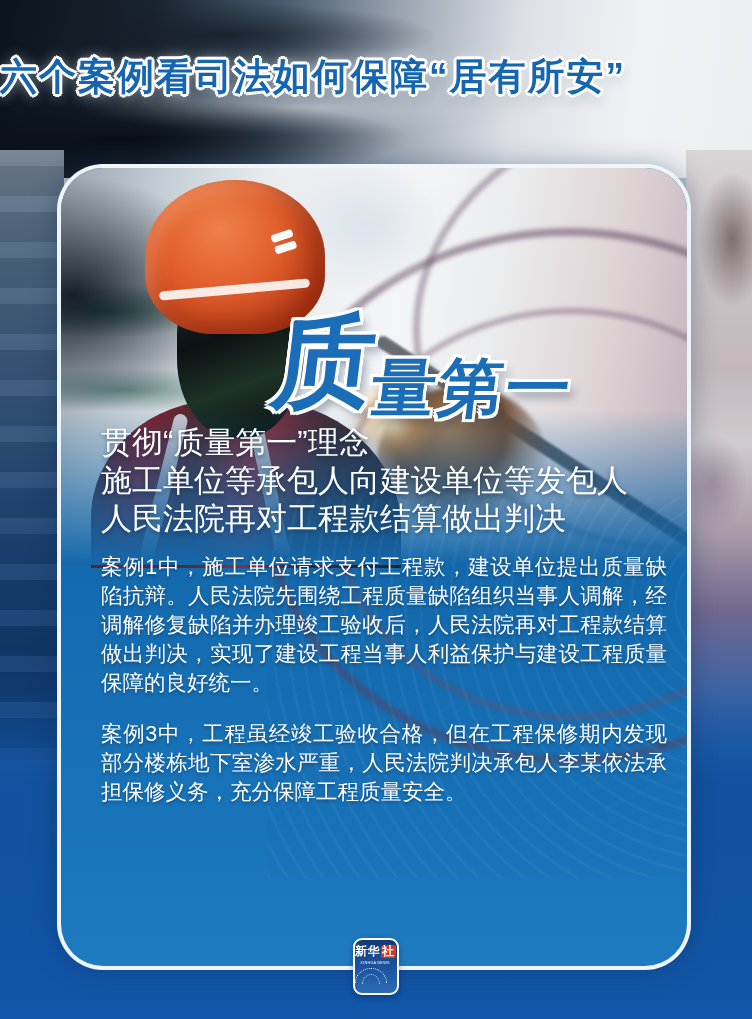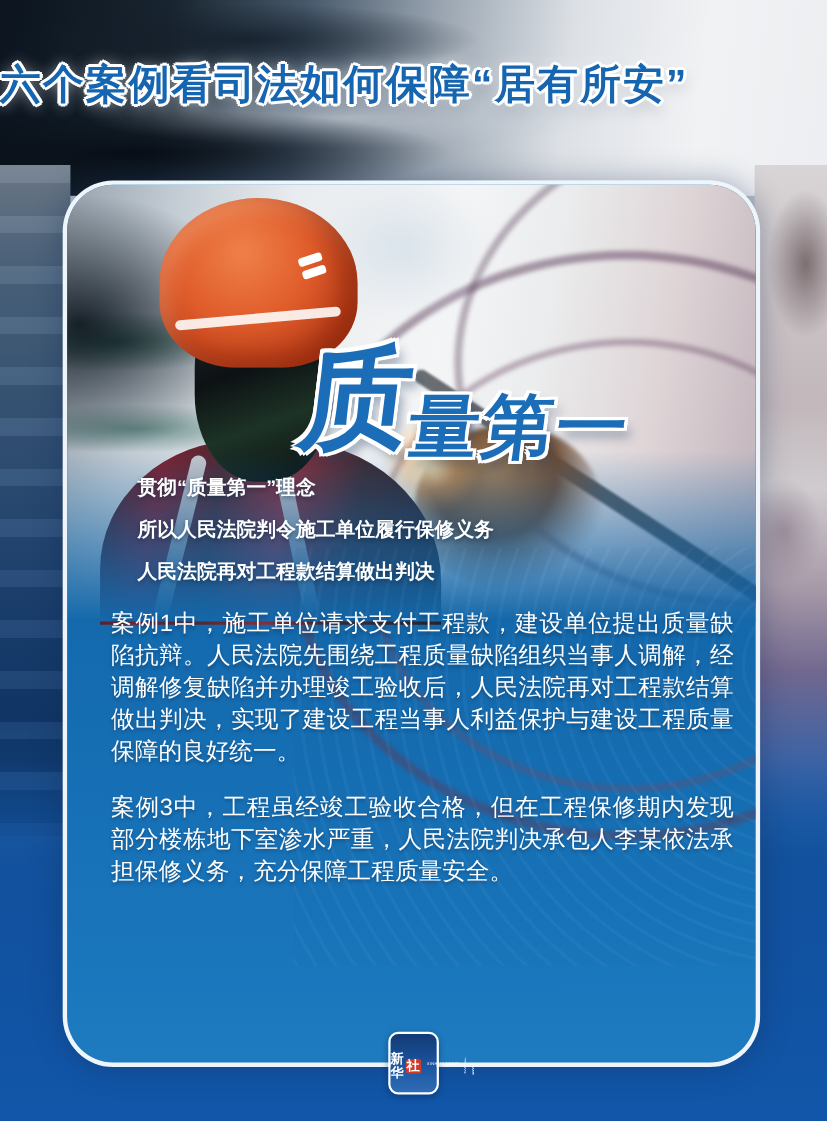--- a/index.html
+++ b/index.html
@@ -96,29 +96,29 @@
   
   .headline{position:absolute;left:212px;top:148px;display:flex;align-items:flex-end;
     transform:skewX(-7deg);color:#1a6db6;font-weight:900;z-index:2;
     text-shadow:-3px -3px 0 #fff,3px -3px 0 #fff,-3px 3px 0 #fff,3px 3px 0 #fff,
       0 -3px 0 #fff,0 3px 0 #fff,-3px 0 0 #fff,3px 0 0 #fff,
       6px 8px 10px rgba(30,60,95,.45);}
   .headline-first{font-size:102px;line-height:.92;}
   .headline-rest{font-size:64px;line-height:1;letter-spacing:3px;transform:translateY(10px);}
   
   .card-text{position:absolute;left:40px;top:256px;width:566px;z-index:2;color:#fff;}
-  .intro-line{font-size:18px;font-weight:bold;line-height:38px;
-    text-shadow:0 2px 4px rgba(8,38,68,.55);margin-left:24px;}
+  .intro-line{font-size:31px;font-weight:normal;line-height:38px;
+    text-shadow:0 2px 4px rgba(8,38,68,.55);}
   .case-para{font-size:21.5px;line-height:29px;font-weight:400;margin:22px 0 0 0;
     text-shadow:0 2px 3px rgba(8,38,68,.45);text-align:justify;}
   .case-para.first{margin-top:15px;}
   
   .xinhua-logo{position:absolute;left:50%;top:938px;transform:translateX(-50%);
     width:46px;height:57px;z-index:5;border-radius:9px;border:2px solid #fff;
-    box-sizing:border-box;display:flex;flex-direction:row;align-items:center;
+    box-sizing:border-box;display:flex;flex-direction:column;
     background:linear-gradient(180deg,#123a75 0%,#1c55a0 55%,#2f6cb5 100%);
     box-shadow:0 2px 6px rgba(10,30,60,.4);}
   .logo-cn{margin-top:5px;font-size:12px;font-weight:bold;color:#fff;letter-spacing:.5px;
     display:flex;align-items:center;line-height:13px;}
   .logo-cn .seal{background:#cf3b2a;border-radius:2px;padding:0 1px;margin-left:1px;}
   .logo-en{margin-top:1px;font-size:5px;color:#fff;white-space:nowrap;transform:scale(.75);letter-spacing:.4px;}
   .logo-globe{margin-top:3px;width:30px;height:14px;border:1.5px dotted rgba(255,255,255,.95);
     border-bottom:none;border-radius:50% 50% 0 0 / 100% 100% 0 0;position:relative;}
   .logo-globe::after{content:"";position:absolute;left:6px;right:6px;top:5px;height:9px;
     border:1px dotted rgba(255,255,255,.8);border-bottom:none;border-radius:50% 50% 0 0 / 100% 100% 0 0;}
@@ -158,21 +158,21 @@
 
     <div class="coil-texture"></div>
 
     <div class="headline">
       <span class="headline-first">质</span>
       <span class="headline-rest">量第一</span>
     </div>
 
     <div class="card-text">
       <div class="intro-line">贯彻“质量第一”理念</div>
-      <div class="intro-line">所以人民法院判令施工单位履行保修义务</div>
+      <div class="intro-line">施工单位等承包人向建设单位等发包人</div>
       <div class="intro-line">人民法院再对工程款结算做出判决</div>
       <p class="case-para first">案例1中，施工单位请求支付工程款，建设单位提出质量缺陷抗辩。人民法院先围绕工程质量缺陷组织当事人调解，经调解修复缺陷并办理竣工验收后，人民法院再对工程款结算做出判决，实现了建设工程当事人利益保护与建设工程质量保障的良好统一。</p>
       <p class="case-para">案例3中，工程虽经竣工验收合格，但在工程保修期内发现部分楼栋地下室渗水严重，人民法院判决承包人李某依法承担保修义务，充分保障工程质量安全。</p>
     </div>
   </div>
 
   <div class="xinhua-logo">
     <div class="logo-cn">
       <span>新华</span>
       <span class="seal">社</span>

